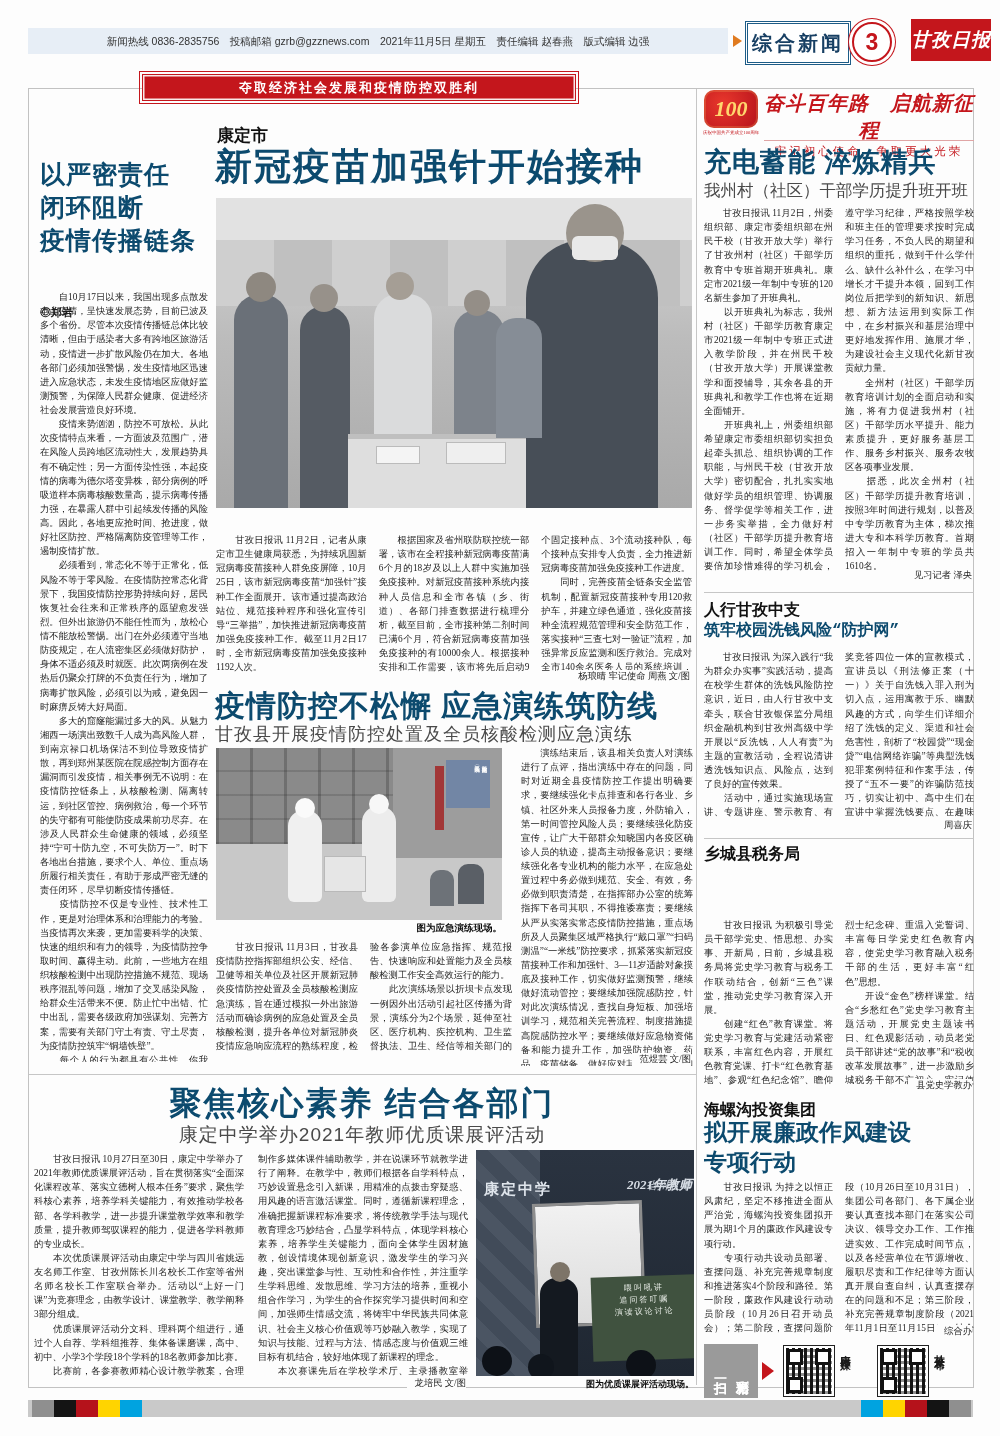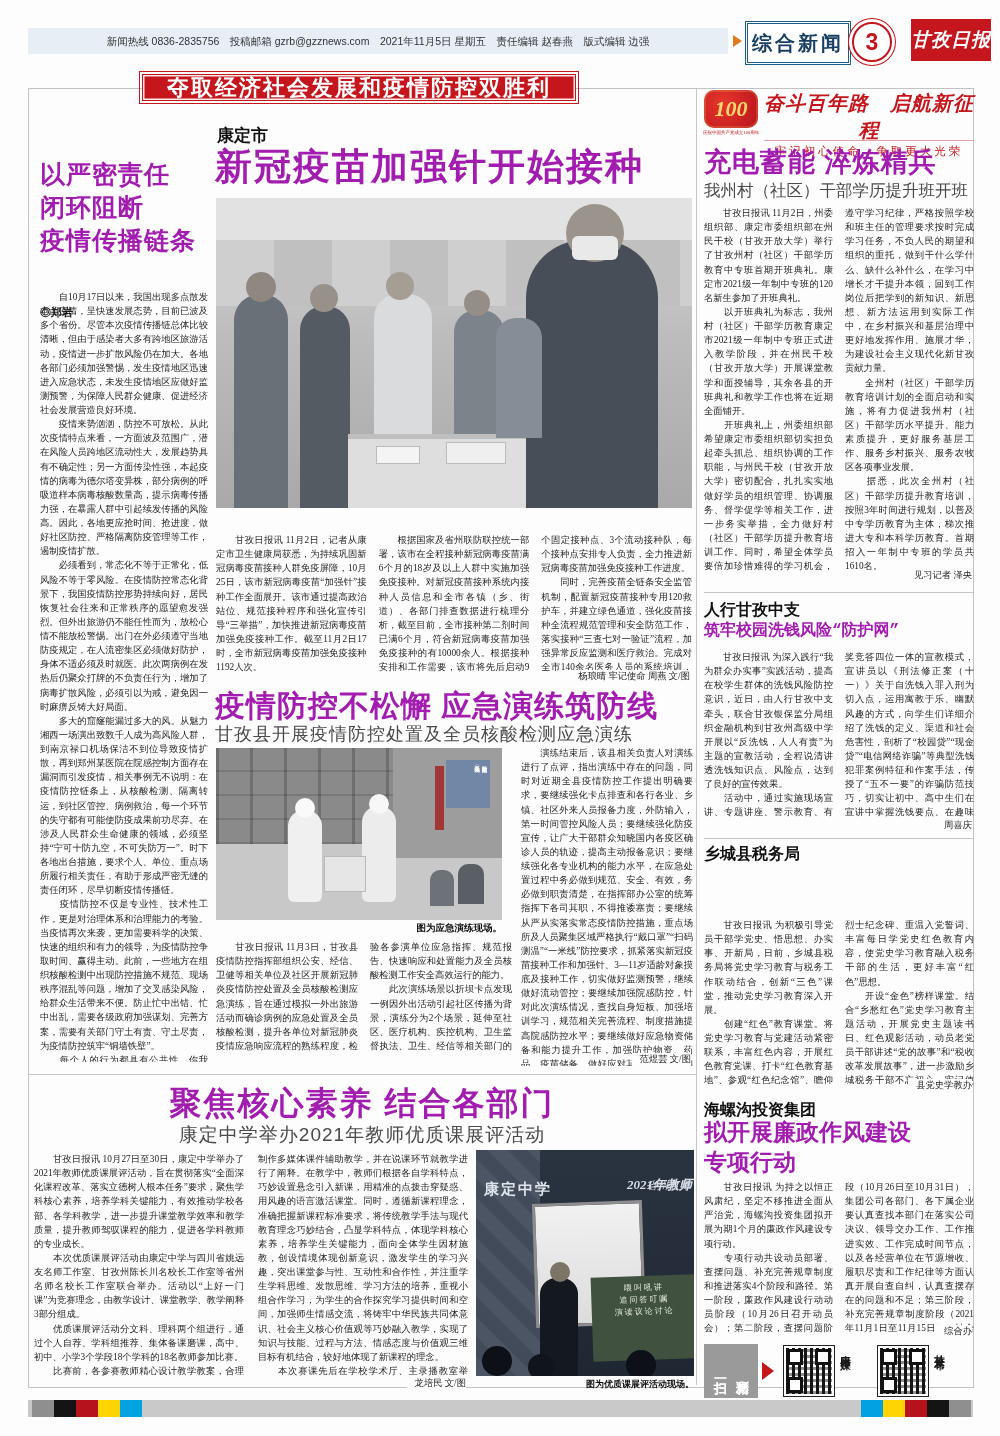--- a/index.html
+++ b/index.html
@@ -1,19 +1,19 @@
 <!DOCTYPE html>
 <html><head>
 <meta charset="utf-8">
 <style>
   html,body{margin:0;padding:0;background:#e9e9e9;}
   .page{position:relative;width:1000px;height:1436px;margin:0 auto;background:#fdfdfd;
         overflow:hidden;font-family:"Liberation Serif",serif;color:#1a1a1a;}
   .abs{position:absolute;}
-  .hl{font-family:"Liberation Sans",sans-serif;font-weight:900;color:#a21caf;}
+  .hl{font-family:"Liberation Sans",sans-serif;font-weight:900;color:#0c4a6e;}
   .kicker{font-family:"Liberation Sans",sans-serif;font-weight:700;color:#111;}
   .subtitle{font-family:"Liberation Sans",sans-serif;color:#4a4a4a;}
   .body-txt{font-size:9.3px;line-height:1.52;text-align:justify;white-space:pre-wrap;
             color:#1d1d1d;overflow:hidden;width:100%;height:100%;}
   .cols2{column-count:2;column-gap:12px;}
   .cols3{column-count:3;column-gap:12px;}
   .colwrap{position:absolute;overflow:hidden;}
   .sig{position:absolute;right:2px;bottom:0;background:#fdfdfd;font-size:9.3px;padding-left:8px;color:#1d1d1d;}
   .caption{font-size:9.5px;font-weight:700;text-align:right;color:#0f0f0f;}
   .pre{white-space:pre-line;}
@@ -24,21 +24,21 @@
   .head-strip{background:#e7eef6;font-size:10.5px;line-height:26px;text-align:center;color:#333;
               font-family:"Liberation Sans",sans-serif;}
   .badge-section{background:#fff;border:3px double #1d5c87;color:#173f63;font-family:"Liberation Sans",sans-serif;
               font-weight:900;font-size:20px;letter-spacing:3px;display:flex;align-items:center;justify-content:center;}
   .badge-num{background:#fff;border:2px solid #c4161c;border-radius:50%;color:#c4161c;font-weight:900;
               font-family:"Liberation Sans",sans-serif;font-size:23px;display:flex;align-items:center;justify-content:center;
               box-shadow:0 0 0 3px #fff,0 0 0 4px #c4161c;}
   .badge-paper{background:#c4161c;color:#fff;font-style:italic;font-weight:700;font-size:19px;
               display:flex;align-items:center;justify-content:center;letter-spacing:1px;}
   .top-banner{background:#c4161c;color:#fff;font-family:"Liberation Sans",sans-serif;font-weight:900;
-              font-size:22px;letter-spacing:2px;display:flex;align-items:center;justify-content:center;
+              font-size:13px;letter-spacing:2px;display:flex;align-items:center;justify-content:center;
               box-shadow:inset 0 0 0 1px #c4161c,inset 0 0 0 2.5px rgba(255,255,255,.9);outline:1px solid #c4161c;outline-offset:2px;}
   .arrow{width:0;height:0;border-left:9px solid #e07b20;border-top:6px solid transparent;border-bottom:6px solid transparent;}
   
   .emblem{background:radial-gradient(circle at 35% 35%,#e8372c,#b5121b);border-radius:10px;color:#ffd76e;
           font-weight:900;font-family:"Liberation Serif",serif;font-style:italic;font-size:22px;
           display:flex;align-items:center;justify-content:center;box-shadow:inset 0 0 0 2px #ffd76e33;}
   .slogan-main{color:#c4161c;font-weight:900;font-style:italic;font-size:20px;text-align:center;
           font-family:"Liberation Serif",serif;letter-spacing:1px;}
   .slogan-sub{color:#c4161c;font-size:11.5px;letter-spacing:3px;text-align:center;border-top:1px solid #e0a5a5;padding-top:3px;
           font-family:"Liberation Sans",sans-serif;}

